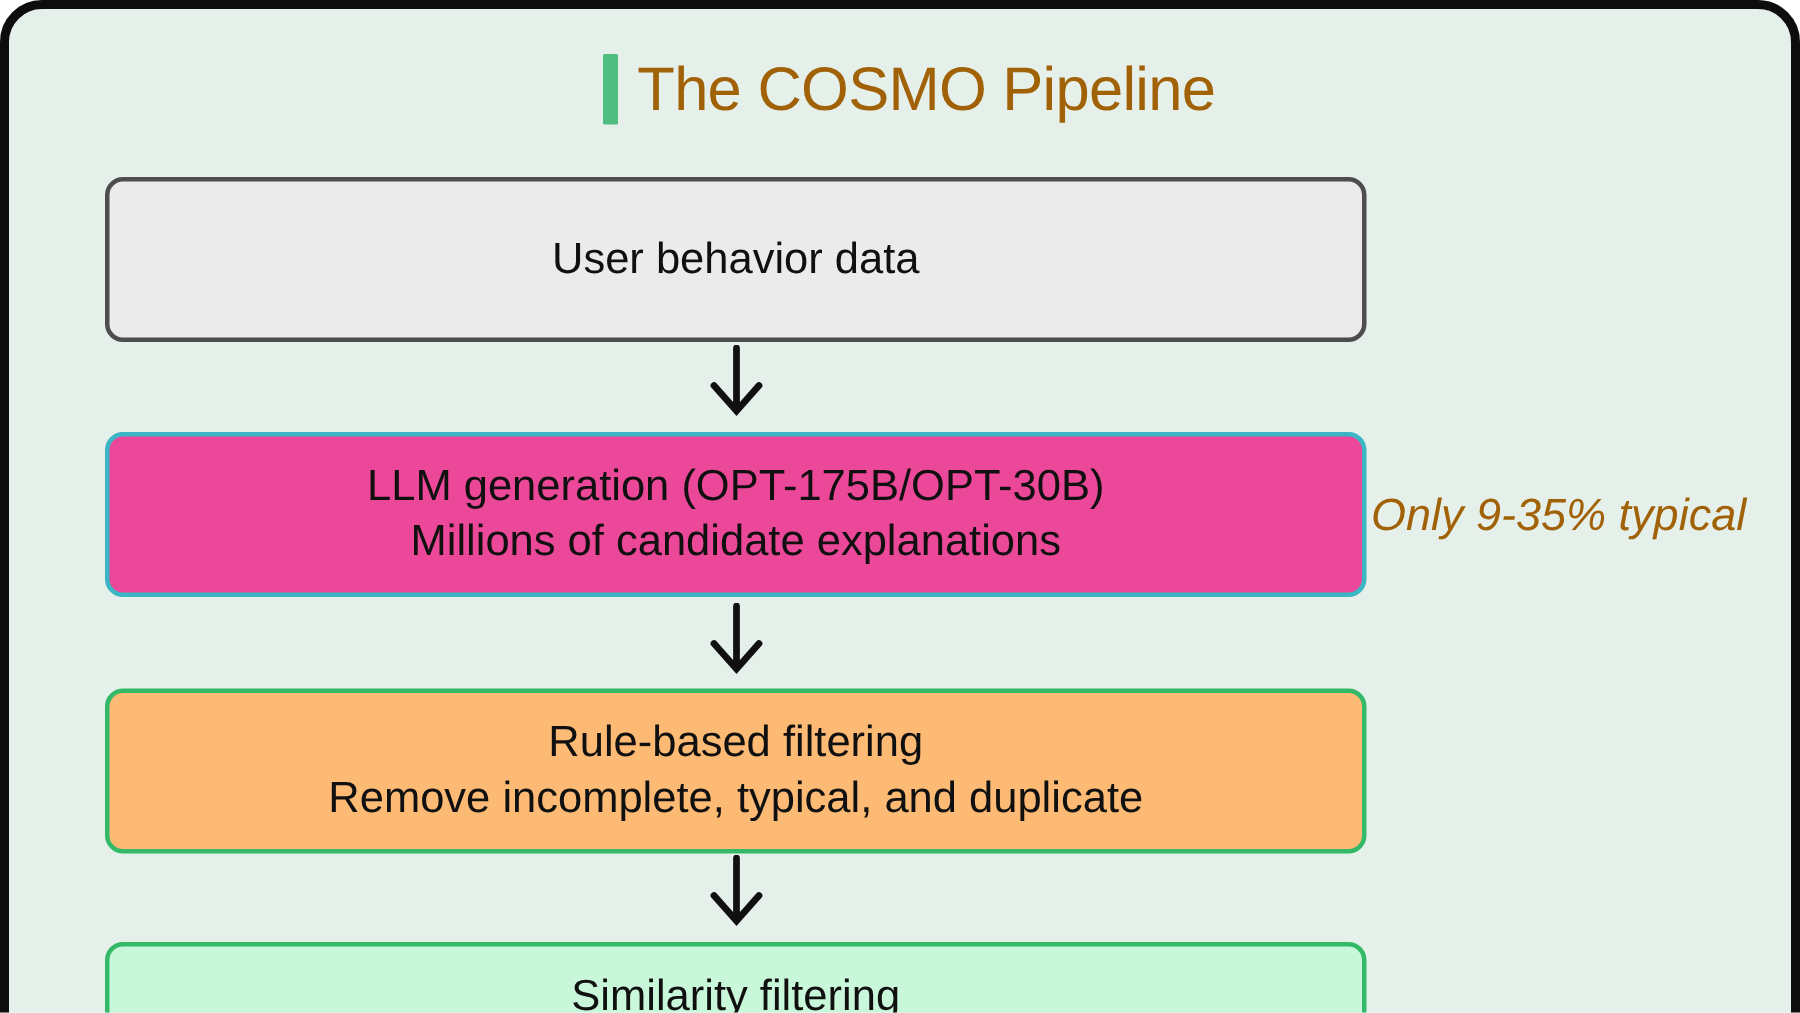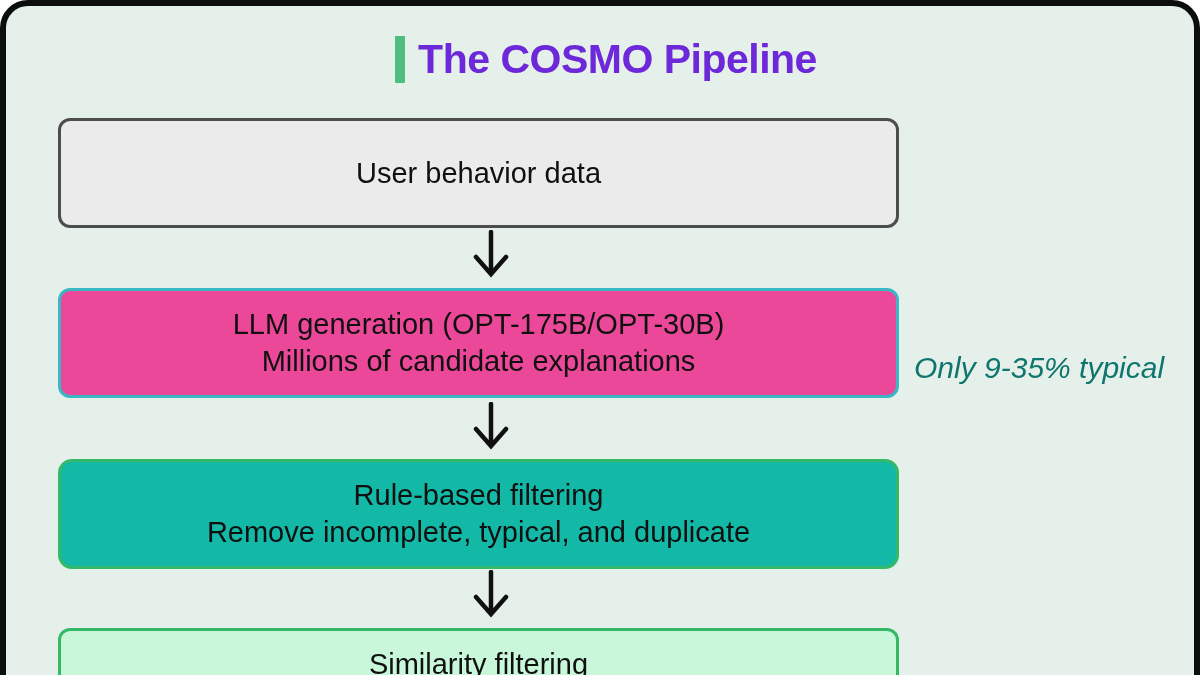--- a/index.html
+++ b/index.html
@@ -15,25 +15,25 @@
     box-sizing: border-box;
     border: 6px solid #0d0d0d;
     border-radius: 28px;
   }
   .title-row {
     position: absolute; top: 30px; left: 0; width: 1200px;
     display: flex; align-items: center; justify-content: center; gap: 13px;
   }
   .accent-bar { width: 10px; height: 47px; border-radius: 1px; }
   .title {
-    font-size: 41px; font-weight: bold; color: #6d28d9;
+    font-size: 41px; font-weight: normal; color: #a16207;
     letter-spacing: -0.5px; white-space: nowrap;
   }
   .box {
-    position: absolute; left: 52px; width: 841px; height: 110px;
+    position: absolute; left: 64px; width: 841px; height: 110px;
     box-sizing: border-box;
     border: 3px solid; border-radius: 12px;
     display: flex; flex-direction: column;
     align-items: center; justify-content: center;
     text-align: center;
     color: #101010; font-size: 29px; line-height: 37px;
   }
   .box .line { white-space: nowrap; }
   .box .spacer { height: 37px; }
   .box-1 { top: 112px; }
@@ -69,27 +69,27 @@
 
   <svg class="arrow arrow-1" viewBox="0 0 46 52" style="color: rgb(16, 16, 16);">
     <path d="M23 2 V42 M8 27 L23 44 L38 27" stroke="currentColor" stroke-width="4.5" fill="none" stroke-linecap="round" stroke-linejoin="miter"></path>
   </svg>
 
   <div class="box box-2" style="background-color: #ec4899; border-color: rgb(58, 182, 196);">
     <div class="line">LLM generation (OPT-175B/OPT-30B)</div>
     <div class="line">Millions of candidate explanations</div>
   </div>
 
-  <div class="note" style="color: #0f766e; margin-top: 24px;">Only 9-35% typical</div>
+  <div class="note" style="color: #a16207;">Only 9-35% typical</div>
 
   <svg class="arrow arrow-2" viewBox="0 0 46 52" style="color: rgb(16, 16, 16);">
     <path d="M23 2 V42 M8 27 L23 44 L38 27" stroke="currentColor" stroke-width="4.5" fill="none" stroke-linecap="round" stroke-linejoin="miter"></path>
   </svg>
 
-  <div class="box box-3" style="background-color: #14b8a6; border-color: rgb(51, 185, 104); border-radius: 14px;">
+  <div class="box box-3" style="background-color: #fdba74; border-color: rgb(51, 185, 104);">
     <div class="line">Rule-based filtering</div>
     <div class="line">Remove incomplete, typical, and duplicate</div>
   </div>
 
   <svg class="arrow arrow-3" viewBox="0 0 46 52" style="color: rgb(16, 16, 16);">
     <path d="M23 2 V42 M8 27 L23 44 L38 27" stroke="currentColor" stroke-width="4.5" fill="none" stroke-linecap="round" stroke-linejoin="miter"></path>
   </svg>
 
   <div class="box box-4" style="background-color: rgb(201, 247, 218); border-color: rgb(51, 185, 104);">
     <div class="line">Similarity filtering</div>

